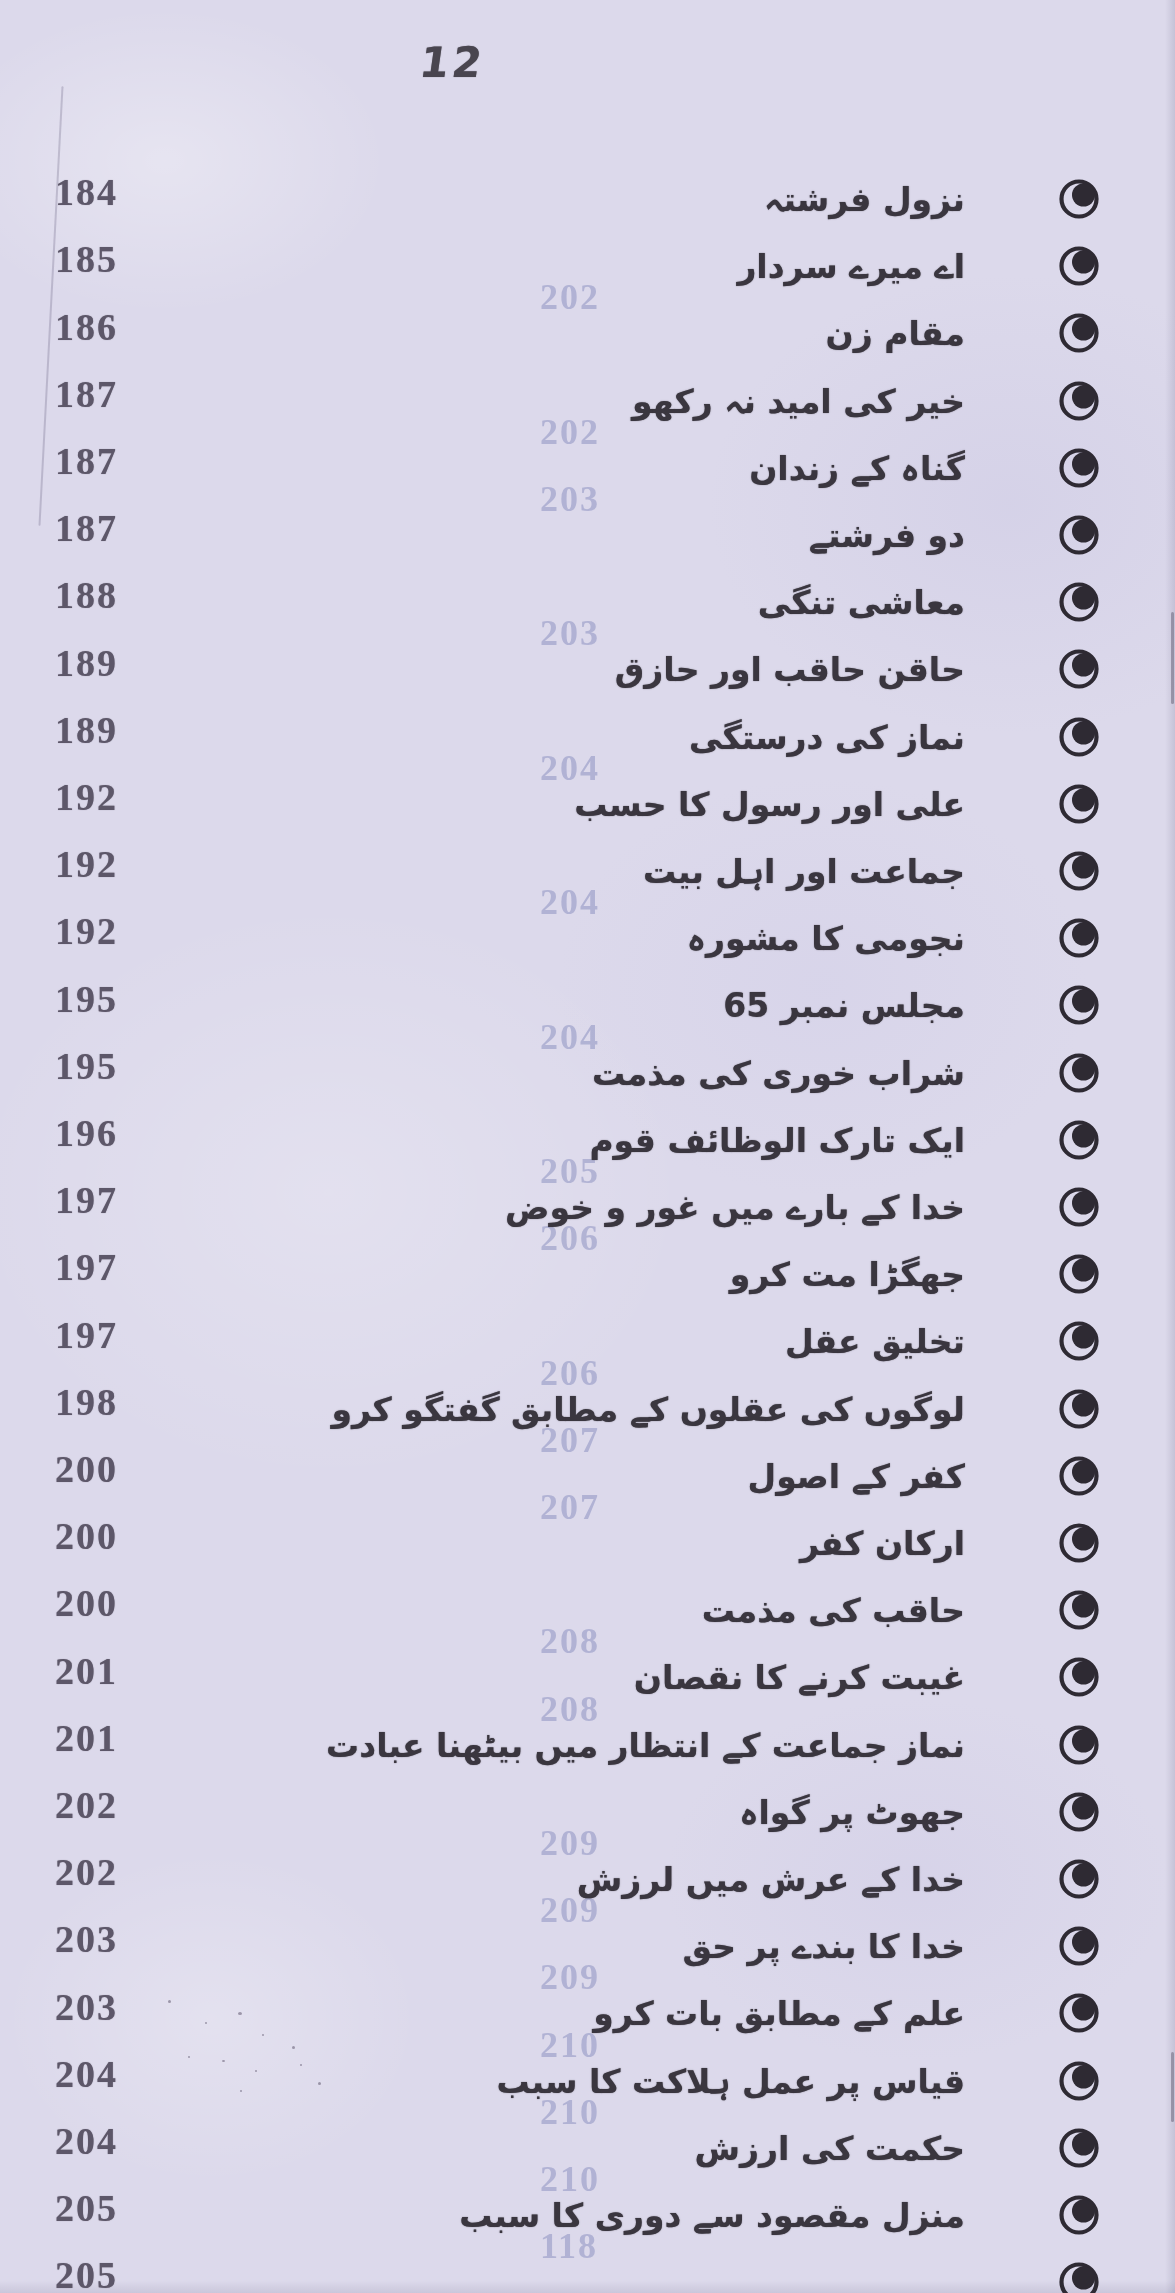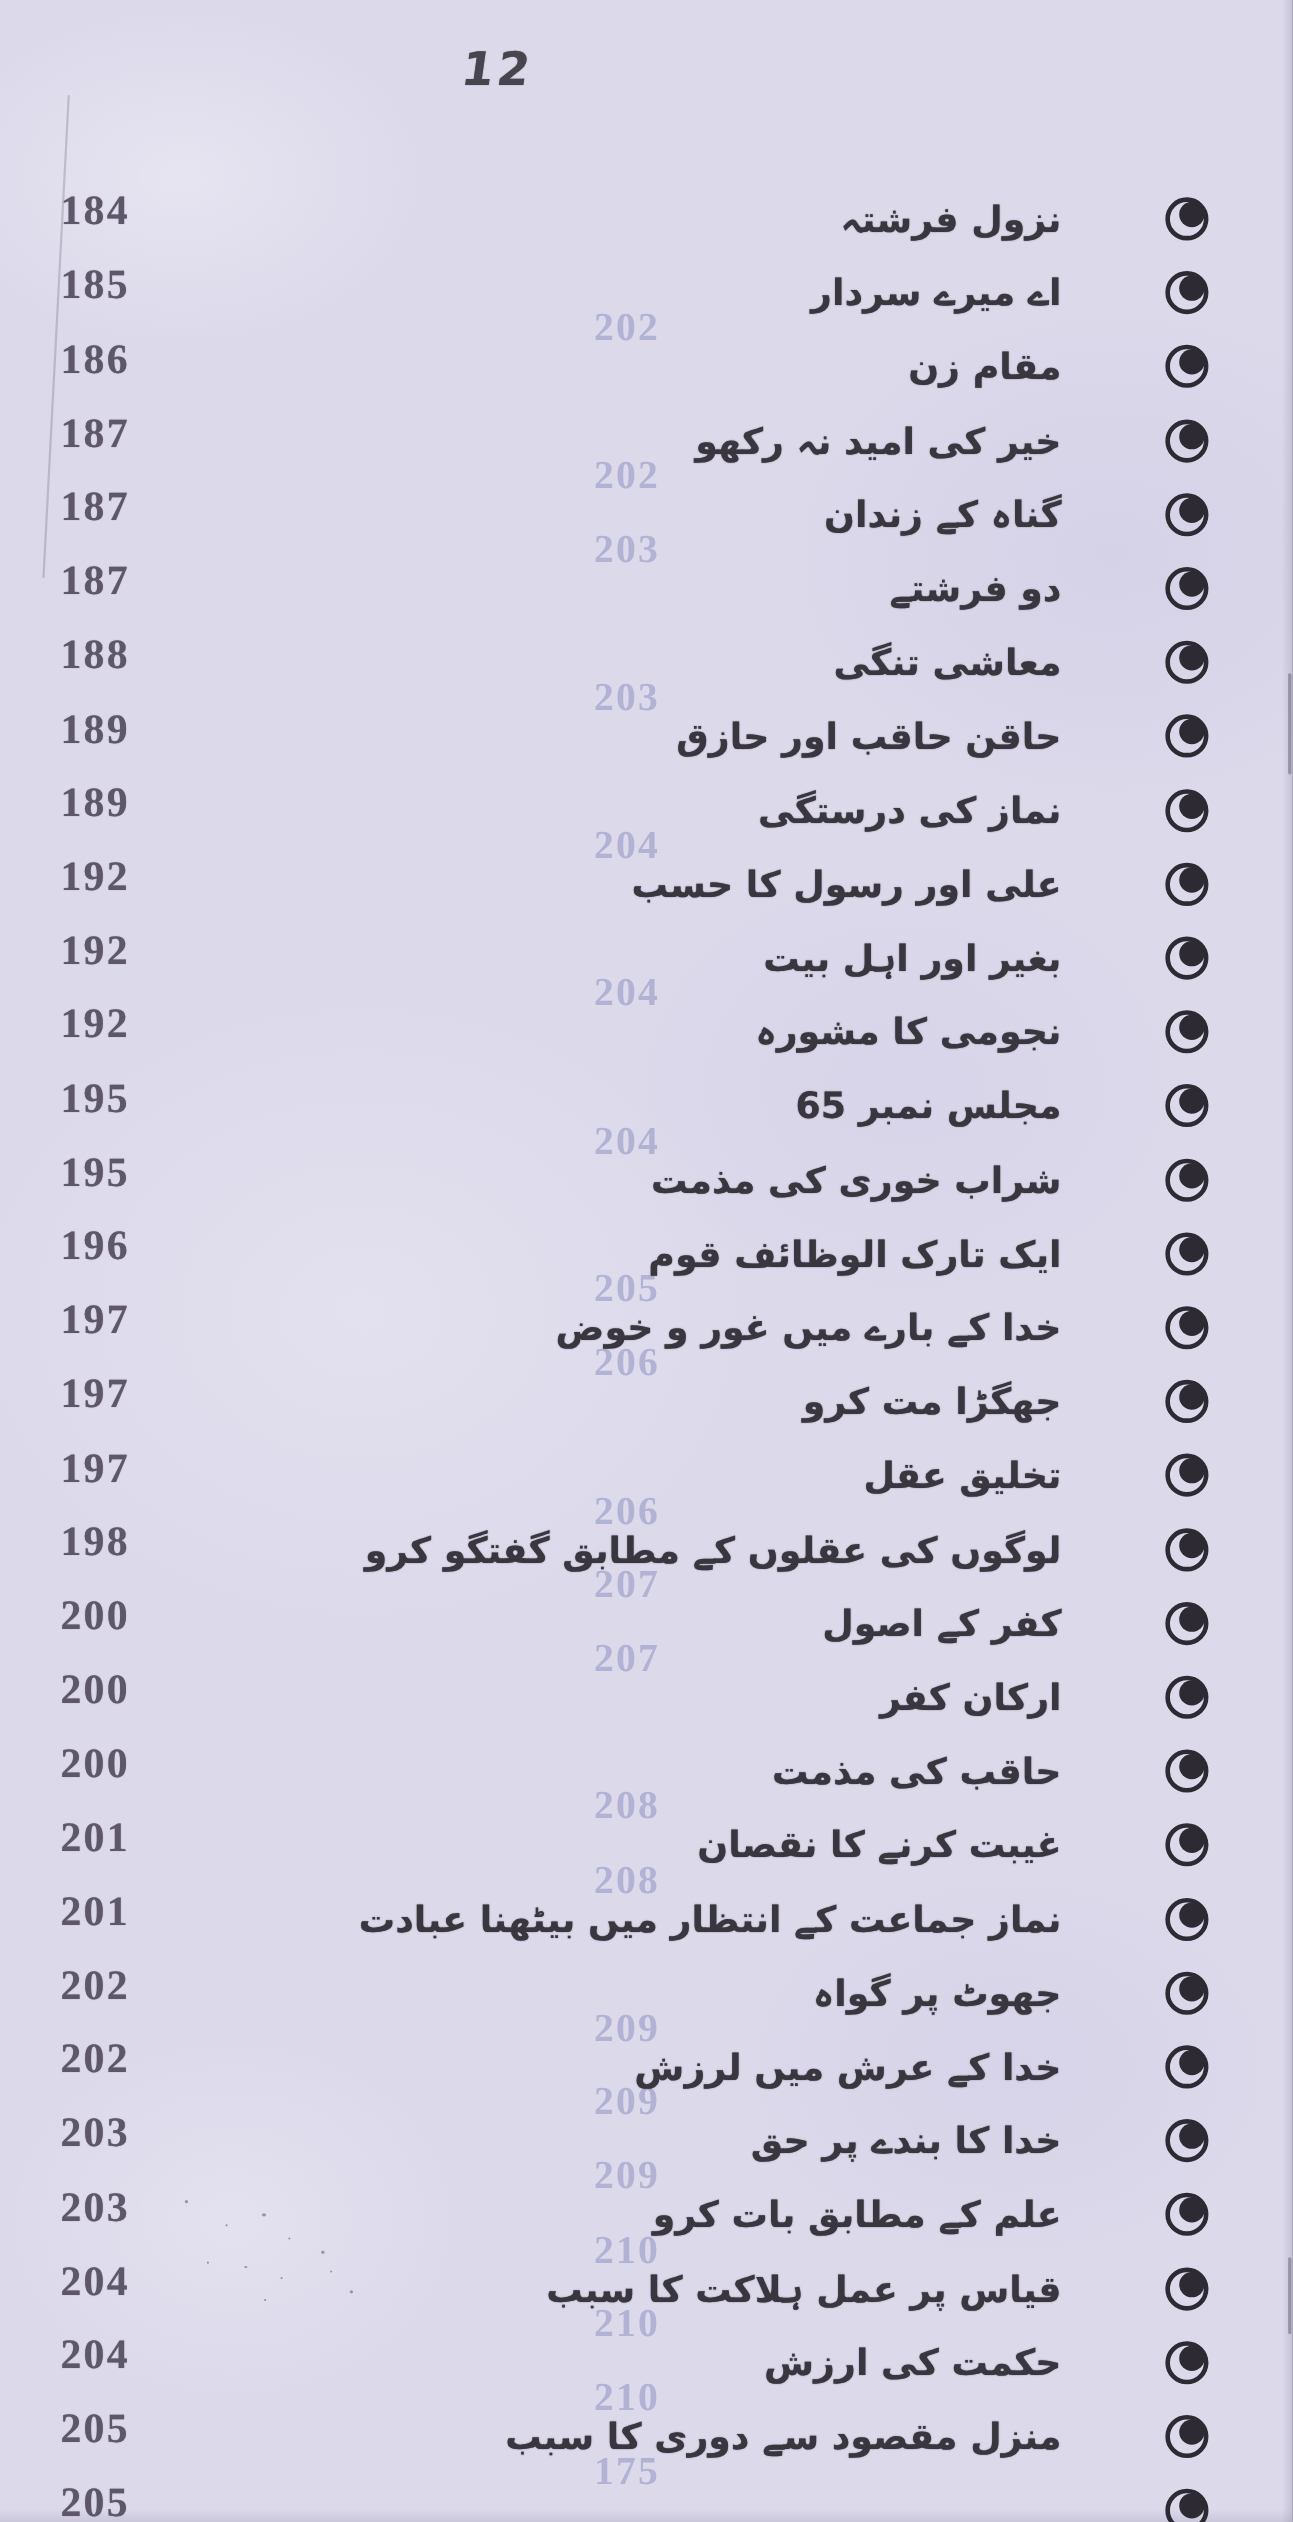--- a/index.html
+++ b/index.html
@@ -104,21 +104,21 @@
       <span class="ghost" style="top: 1439.8px;">207</span>
       <span class="ghost" style="top: 1507px;">207</span>
       <span class="ghost" style="top: 1641.4px;">208</span>
       <span class="ghost" style="top: 1708.6px;">208</span>
       <span class="ghost" style="top: 1843px;">209</span>
       <span class="ghost" style="top: 1910.2px;">209</span>
       <span class="ghost" style="top: 1977.4px;">209</span>
       <span class="ghost" style="top: 2044.6px;">210</span>
       <span class="ghost" style="top: 2111.8px;">210</span>
       <span class="ghost" style="top: 2179px;">210</span>
-      <span class="ghost" style="top: 2246.2px;">175</span>
+      <span class="ghost" style="top: 2246.2px;">118</span>
     </div>
 
   <div id="rows">
     <div class="row" style="top: 121px;">
       <span class="pnum">184</span>
       <span class="title">نزول فرشتہ</span>
       <span class="bullet">
         <svg width="42" height="42" viewBox="0 0 42 42" aria-hidden="true">
           <circle cx="21" cy="21" r="17.5" fill="none" stroke="#2e2a33" stroke-width="4.2"></circle>
           <circle cx="25.5" cy="17" r="11.5" fill="#2e2a33"></circle>
@@ -220,21 +220,21 @@
       <span class="bullet">
         <svg width="42" height="42" viewBox="0 0 42 42" aria-hidden="true">
           <circle cx="21" cy="21" r="17.5" fill="none" stroke="#2e2a33" stroke-width="4.2"></circle>
           <circle cx="25.5" cy="17" r="11.5" fill="#2e2a33"></circle>
         </svg>
       </span>
     </div>
 
     <div class="row" style="top: 793px;">
       <span class="pnum">192</span>
-      <span class="title">بغیر اور اہل بیت</span>
+      <span class="title">جماعت اور اہل بیت</span>
       <span class="bullet">
         <svg width="42" height="42" viewBox="0 0 42 42" aria-hidden="true">
           <circle cx="21" cy="21" r="17.5" fill="none" stroke="#2e2a33" stroke-width="4.2"></circle>
           <circle cx="25.5" cy="17" r="11.5" fill="#2e2a33"></circle>
         </svg>
       </span>
     </div>
 
     <div class="row" style="top: 860.2px;">
       <span class="pnum">192</span>

